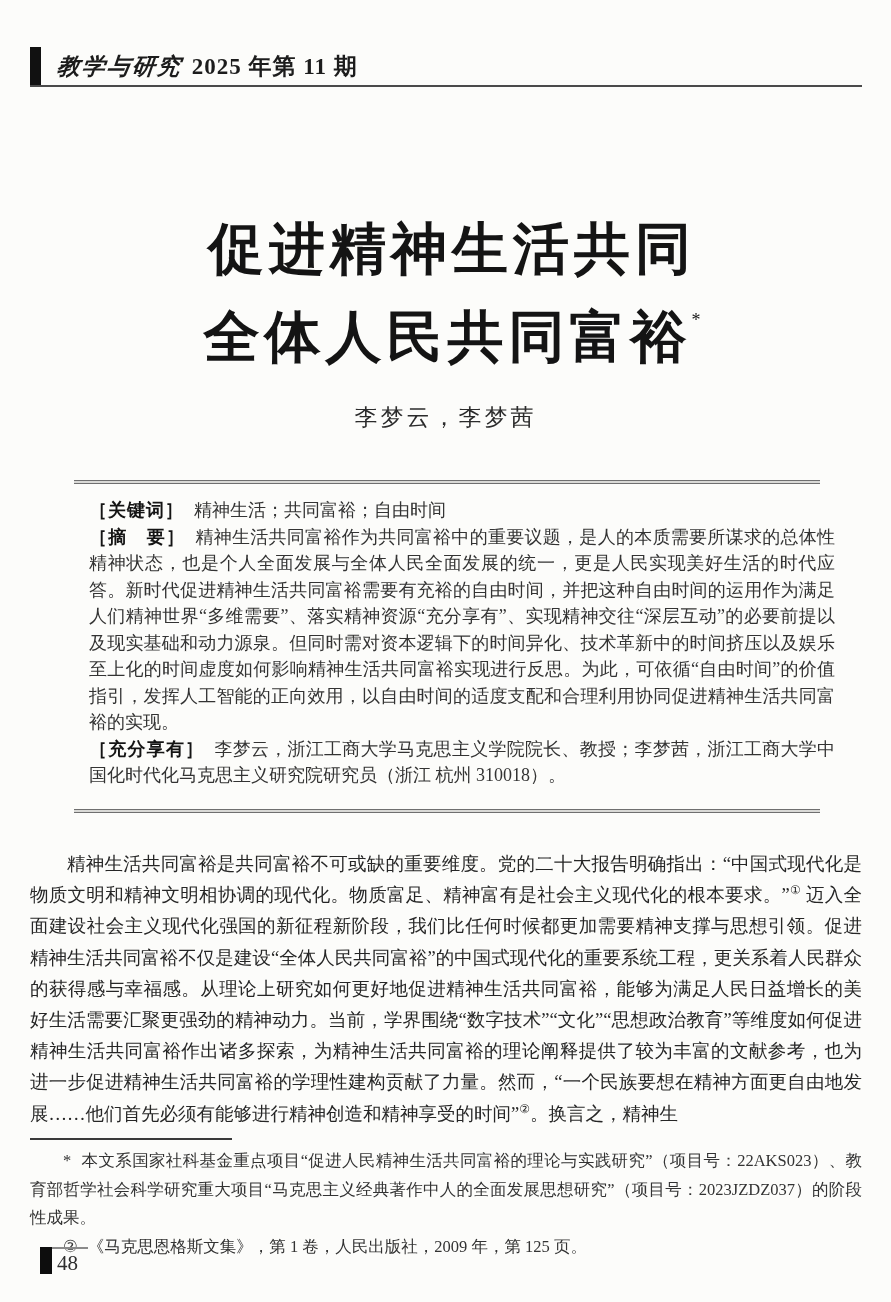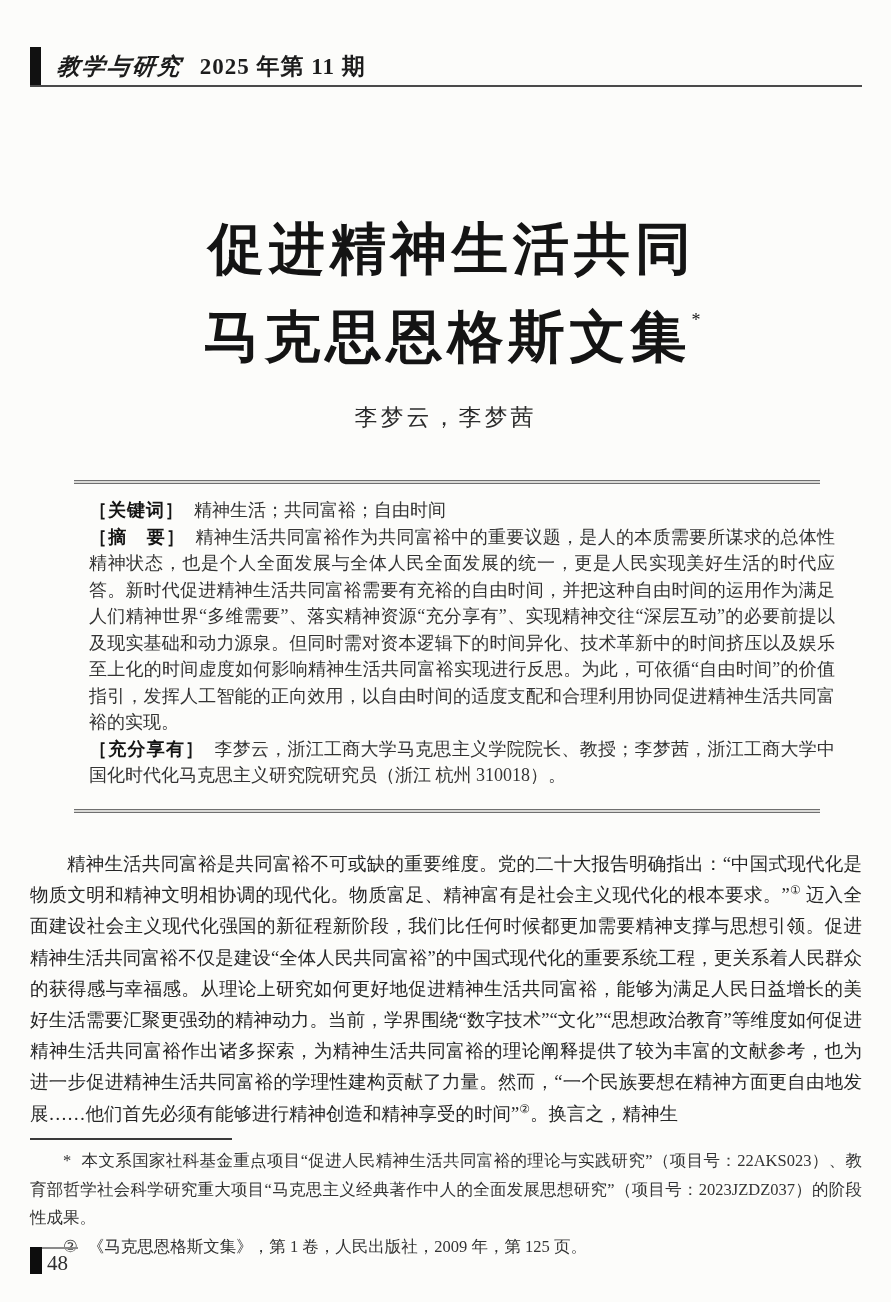--- a/index.html
+++ b/index.html
@@ -25,21 +25,21 @@
     height: 34px; line-height: 34px;
     font-size: 23px; font-weight: bold; color: #1c1c1c;
     white-space: nowrap;
   }
   .journal-logo {
     font-style: italic;
     letter-spacing: 2px;
     transform: skewX(-6deg);
     display: inline-block;
   }
-  .issue-text { margin-left: 12px; letter-spacing: 1px; }
+  .issue-text { margin-left: 4px; letter-spacing: 1px; }
   .header-rule {
     position: absolute; left: 30px; top: 85px;
     width: 832px; border-top: 2px solid #4a4a4a;
   }
 
   
   .article-title {
     position: absolute; left: 13px; right: 0; top: 214px;
     text-align: center;
     font-size: 56px; line-height: 71px; font-weight: bold;
@@ -97,21 +97,21 @@
   .footnotes {
     position: absolute; left: 30px; top: 1147px;
     width: 832px;
     font-size: 16.5px; line-height: 28.5px;
     text-align: justify; color: #333;
   }
   .footnotes p { margin: 0; text-indent: 2em; }
   .fn-marker { margin-right: 10px; }
 
   
-  .page-footer { position: absolute; left: 30px; top: 1245px; width: 60px; height: 36px; }
+  .page-footer { position: absolute; left: 40px; top: 1245px; width: 60px; height: 36px; }
   .footer-corner-bar {
     position: absolute; left: 0; top: 2px;
     width: 12px; height: 27px; background: #0d0d0d;
   }
   .footer-rule {
     position: absolute; left: 12px; top: 2px;
     width: 36px; border-top: 2px solid #8a8a8a;
   }
   .page-number {
     position: absolute; left: 17px; top: 6px;
@@ -125,21 +125,21 @@
 
   <div class="header-accent-bar"></div>
   <div class="header-text">
     <span class="journal-logo">教学与研究</span>
     <span class="issue-text">2025 年第 11 期</span>
   </div>
   <div class="header-rule"></div>
 
   <h1 class="article-title">
     <span>促进精神生活共同</span><br>
-    <span>马克思恩格斯文集</span><sup>*</sup>
+    <span>全体人民共同富裕</span><sup>*</sup>
   </h1>
 
   <div class="authors-line">李梦云，李梦茜</div>
 
   <div class="meta-top-rule"></div>
   <div class="meta-block">
     <p>
       <span class="meta-label">［关键词］</span><span>精神生活；共同富裕；自由时间</span>
     </p>
     <p>

